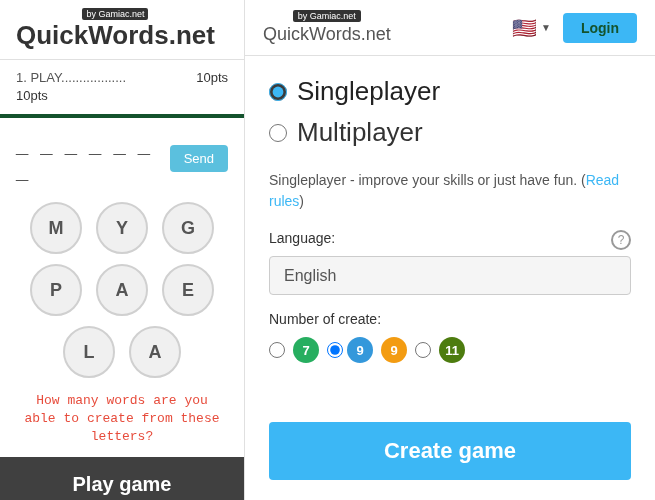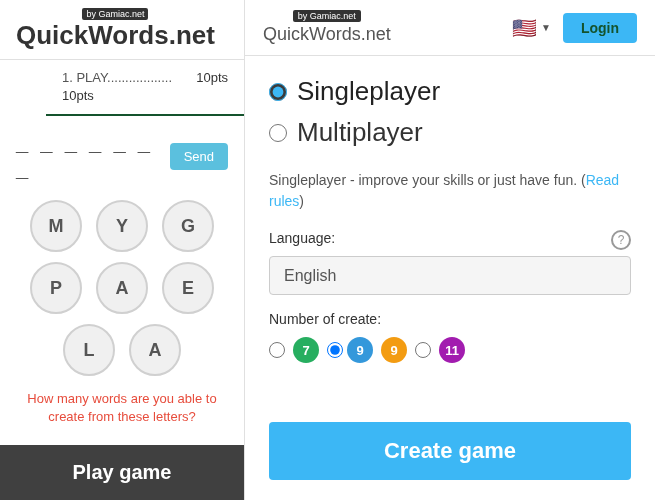--- a/index.html
+++ b/index.html
@@ -50,22 +50,21 @@
       font-weight: bold;
       color: #333;
       display: block;
       margin-top: 8px;
     }
 
     .scoreboard {
       padding: 10px 16px 8px;
       font-size: 13px;
       color: #333;
-      border-bottom: 2px solid #14532d;
-      margin-left: 46px;
+      border-bottom: 4px solid #14532d;
     }
 
     .scoreboard .score-row {
       display: flex;
       justify-content: space-between;
       margin-bottom: 3px;
     }
 
     .scoreboard .score-label {
       color: #555;
@@ -129,20 +128,21 @@
       cursor: pointer;
       user-select: none;
     }
 
     .hint-text {
       text-align: center;
       color: #e74c3c;
       font-size: 13px;
       padding: 8px 20px 10px;
       line-height: 1.4;
+      font-family: Liberation Mono, monospace;
     }
 
     .play-btn {
       background: #404040;
       color: #fff;
       border: none;
       font-size: 20px;
       font-weight: bold;
       cursor: pointer;
       padding: 16px;
@@ -342,21 +342,21 @@
       justify-content: center;
       font-size: 13px;
       font-weight: bold;
       color: #fff;
       cursor: pointer;
     }
 
     .badge-green { background: #27ae60; }
     .badge-blue { background: #3498db; }
     .badge-yellow { background: #f39c12; }
-    .badge-red { background: #a21caf; }
+    .badge-red { background: #4d7c0f; }
 
     .create-btn {
       background: #3cb7f5;
       color: #fff;
       border: none;
       font-size: 22px;
       font-weight: bold;
       cursor: pointer;
       padding: 16px;
       text-align: center;

